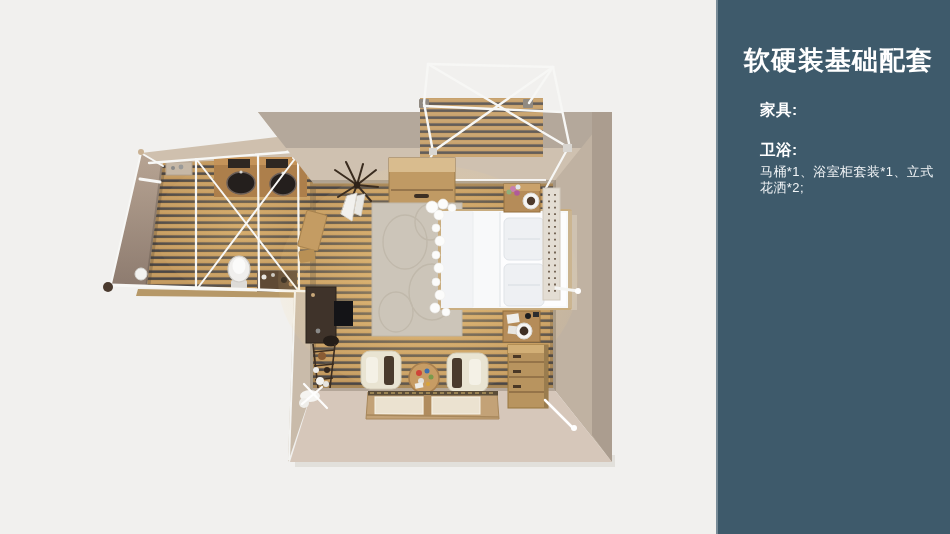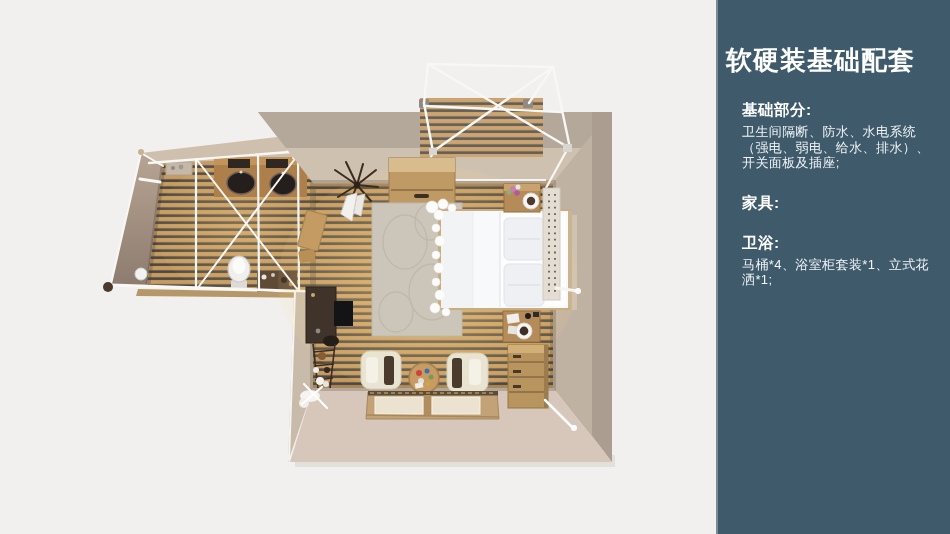--- a/index.html
+++ b/index.html
@@ -2,21 +2,21 @@
 <html><head>
 <meta charset="utf-8">
 <style>
   html,body{margin:0;padding:0;}
   body{font-family:"Liberation Sans","DejaVu Sans",sans-serif;background:#e8e7e5;}
   .stage{position:relative;width:950px;height:534px;background:#f1f0ee;overflow:hidden;}
   .plan{position:absolute;left:0;top:0;width:716px;height:534px;}
   .sidebar{
     position:absolute;left:716px;top:0;width:234px;height:534px;
     background:#3e5a6b;color:#ffffff;box-sizing:border-box;
-    padding:44px 14px 0 24px;border-left:2px solid rgba(255,255,255,.30);
+    padding:44px 14px 0 42px;border-left:2px solid rgba(255,255,255,.30);
   }
   .panel-title{
     margin:0 0 24px -16px;font-size:26px;line-height:33px;font-weight:bold;
     letter-spacing:1px;white-space:nowrap;color:#ffffff;
   }
   .section{margin:0 0 23px 0;}
   .section h2{margin:0 0 6px 0;font-size:15.5px;line-height:17px;font-weight:bold;color:#ffffff;letter-spacing:.5px;}
   .section p{margin:0;font-size:13px;line-height:15.5px;color:#f2f5f7;letter-spacing:.4px;}
 </style>
 </head>
@@ -320,30 +320,26 @@
 
     <g>
       <line x1="545" y1="400" x2="572" y2="427" stroke="#ffffff" stroke-width="2.5" stroke-linecap="round"></line>
       <circle cx="574" cy="428" r="3" fill="#ffffff"></circle>
     </g>
   </svg>
 
   <div class="sidebar">
     <h1 class="panel-title">软硬装基础配套</h1>
 
-    <div class="section">
-      <h2>基础部分:</h2>
-      <p>卫生间隔断、防水、水电系统（强电、弱电、给水、排水）、开关面板及插座;</p>
-    </div>
 
     <div class="section">
       <h2>家具:</h2>
     </div>
 
 
     <div class="section">
       <h2>卫浴:</h2>
-      <p>马桶*4、浴室柜套装*1、立式花洒*1;</p>
+      <p>马桶*1、浴室柜套装*1、立式花洒*2;</p>
     </div>
 
   </div>
 
 </div>
 
 </body></html>

